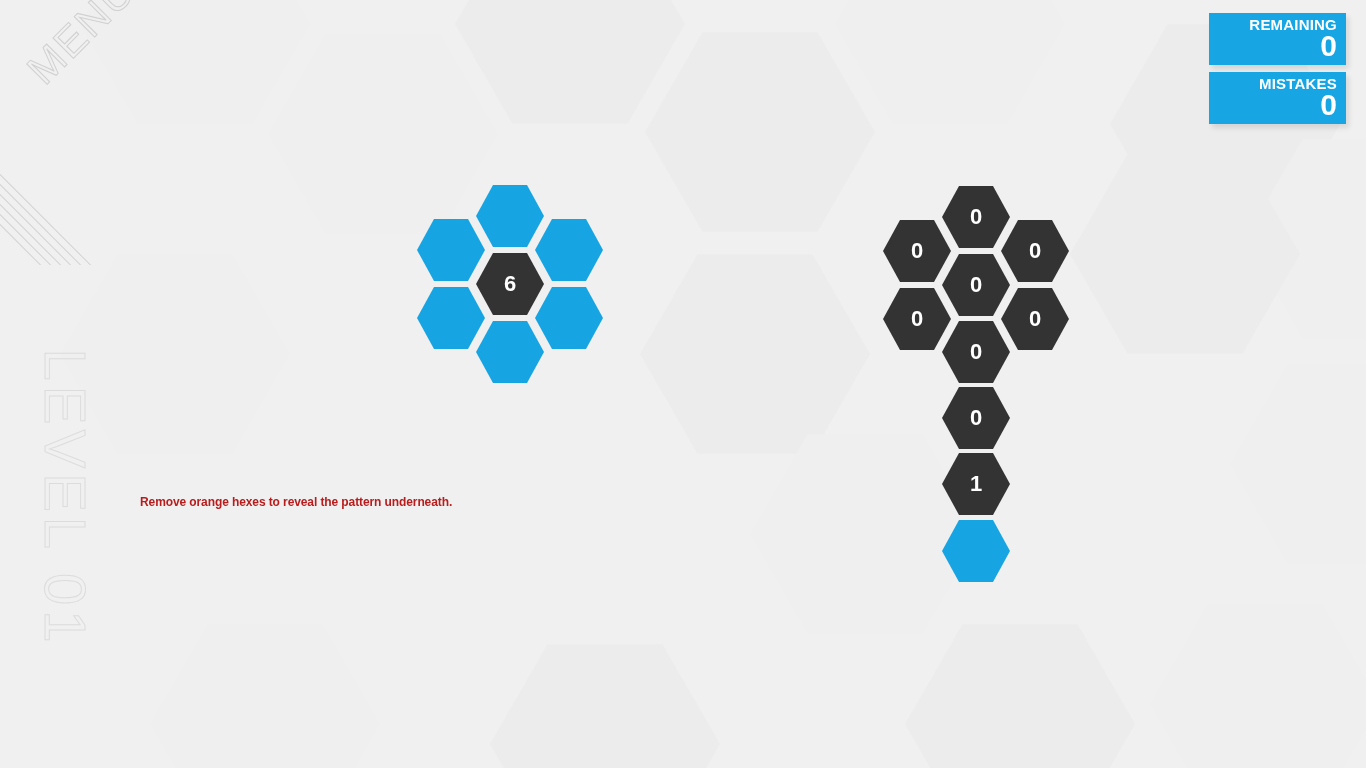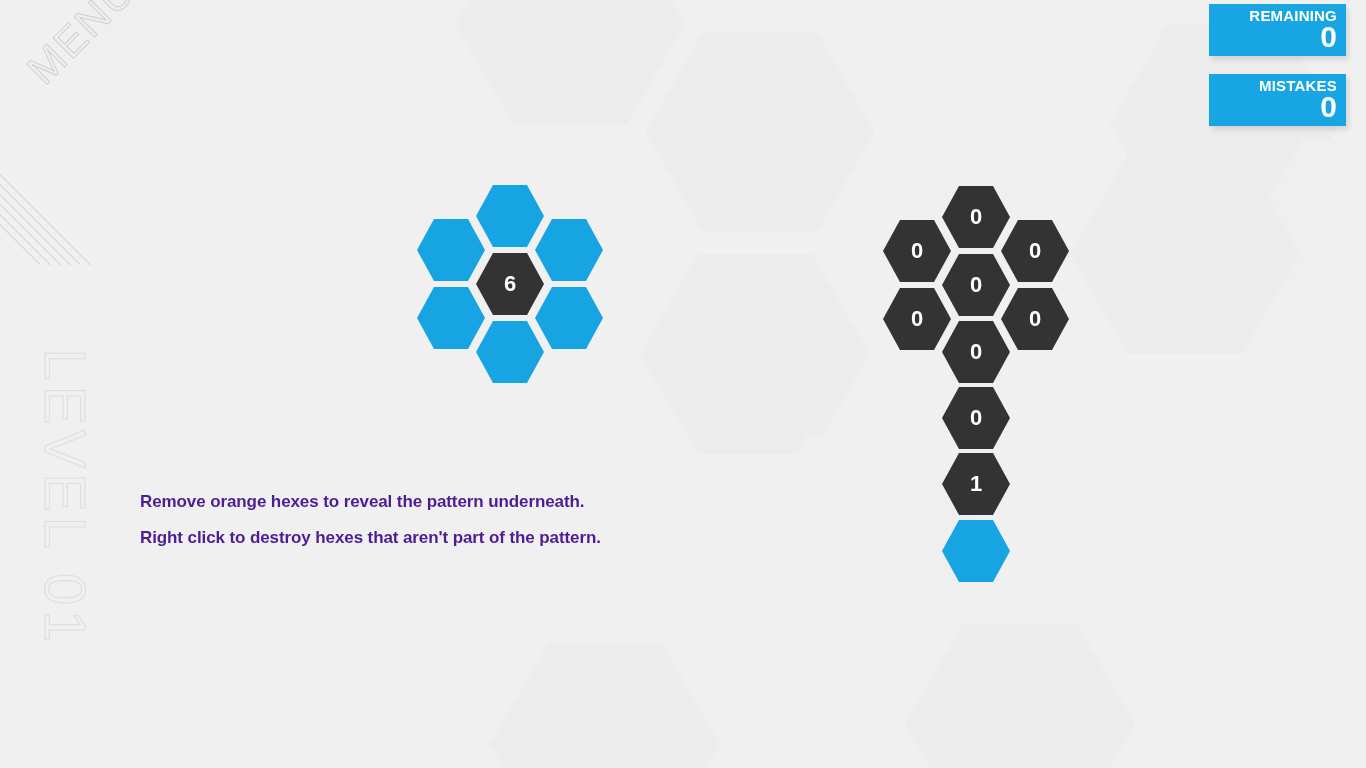--- a/index.html
+++ b/index.html
@@ -72,24 +72,24 @@
     -webkit-text-stroke:1px #dcdcdc;
     transform:rotate(90deg);
     transform-origin:center center;
     white-space:nowrap;
     text-align:left;
   }
 
   
   #counters {
     position:absolute;
-    right:20px; top:4px;
+    right:20px; top:13px;
     display:flex;
     flex-direction:column;
-    gap:18px;
+    gap:7px;
     justify-content:flex-end;
   }
   .counter {
     width:137px;
     background:#18a5e3;
     padding:3px 9px 4px 9px;
     text-align:right;
     color:#ffffff;
     box-shadow:3px 4px 5px rgba(0,0,0,0.10);
     cursor:default;
@@ -129,23 +129,23 @@
     pointer-events:none;
   }
 
   
   #instructions {
     position:absolute;
     left:140px; top:484px;
     width:780px;
   }
   #instructions .line {
-    font-size:17px;
-    font-weight:700;
-    color:#4c1d95;
+    font-size:12px;
+    font-weight:700;
+    color:#b91c1c;
     line-height:36px;
     letter-spacing:-0.1px;
     white-space:nowrap;
   }
 </style>
 </head>
 <body>
 
 <div id="stage">
 
@@ -230,16 +230,15 @@
         <span class="num">0</span>
       </div>
       <div class="hex dark" style="left: 942px; top: 453px;">
         <span class="num">1</span>
       </div>
       <div class="hex blue" style="left: 942px; top: 520px;"></div>
     </div>
 
   <div id="instructions">
       <div class="line">Remove orange hexes to reveal the pattern underneath.</div>
-      <div class="line">Right click to destroy hexes that aren't part of the pattern.</div>
     </div>
 
 </div>
 
 </body></html>

